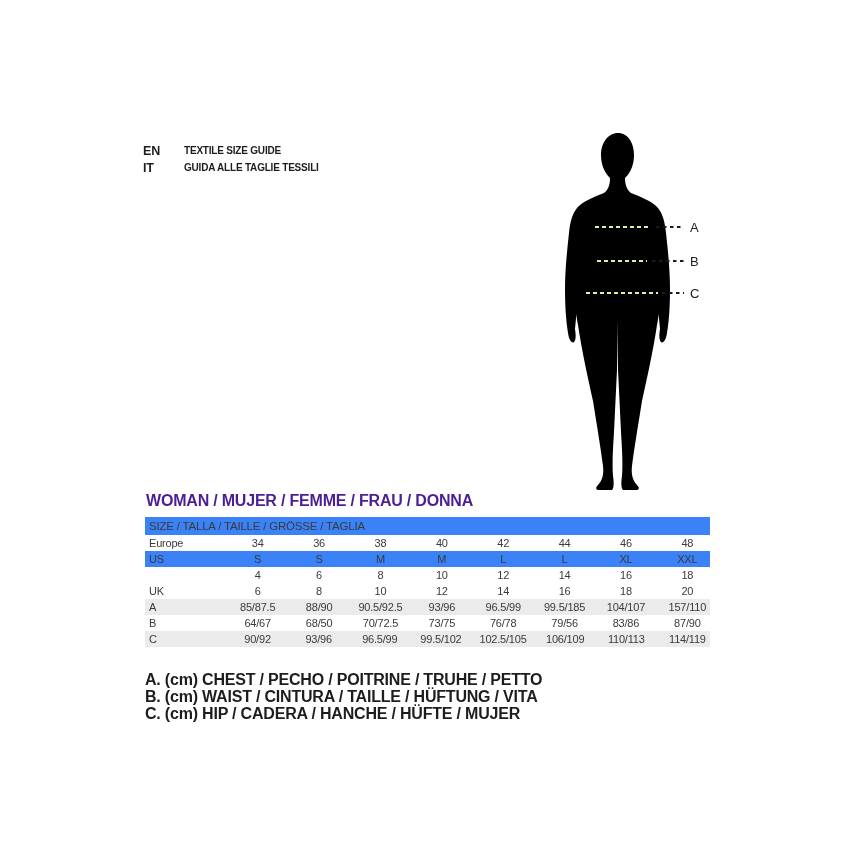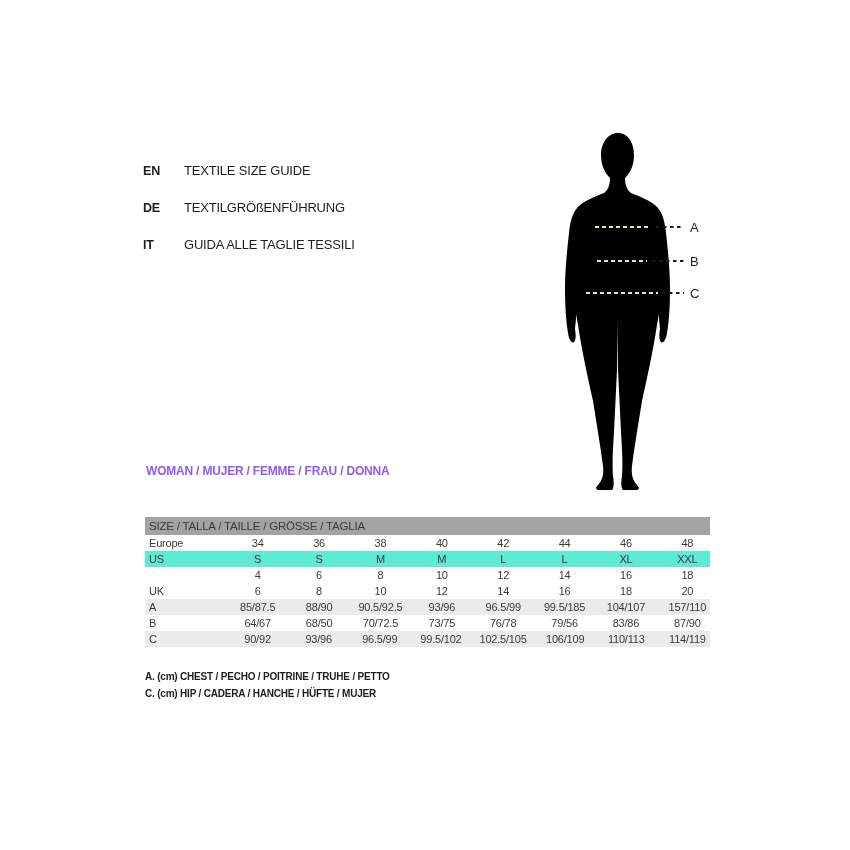--- a/index.html
+++ b/index.html
@@ -5,58 +5,54 @@
   * { margin:0; padding:0; box-sizing:border-box; }
   html,body { background:#ffffff; }
   body { font-family:"Liberation Sans", sans-serif; color:#2e2e2e; }
   .canvas {
     position:relative; width:850px; height:850px; background:#ffffff;
     overflow:hidden; letter-spacing:-0.2px;
   }
 
   
   .lang-block { position:absolute; left:143px; top:142px; }
-  .lang-row { display:flex; height:17px; align-items:center;margin-top:20px; }
+  .lang-row { display:flex; height:17px; align-items:center; }
   .lang-code { width:41px; font-size:12.5px; font-weight:bold; color:#1d1d1d; }
-  .lang-label { font-size:13px; font-weight:normal; color:#1d1d1d; white-space:nowrap; }
+  .lang-label { font-size:10px; font-weight:bold; color:#1d1d1d; white-space:nowrap; }
 
   
   .figure-wrap { position:absolute; left:545px; top:120px; width:180px; height:380px; }
   .figure-wrap svg { display:block; width:100%; height:100%; }
   .measure-letter { font-family:"Liberation Sans", sans-serif; font-size:13px; fill:#1d1d1d; }
 
   
-  .category-title { position:absolute; left:146px; top:464px; font-size:12px; font-weight:bold; color:#8b5cf6; white-space:nowrap; }
+  .category-title { position:absolute; left:146px; top:492px; font-size:16px; font-weight:bold; color:#4c1d95; white-space:nowrap; }
   .size-table { position:absolute; left:145px; top:517px; width:565px; font-size:11px; color:#3a3a3a; }
   .thead {
     height:18px; background:#b9b9b9; color:#3a3a3a;
     display:flex; align-items:center; padding-left:4px; font-size:11.5px;
   }
   .trow { display:grid; grid-template-columns:74px repeat(8, 1fr); height:16px; align-items:center;gap:16px; }
   .trow.shaded { background:#ebebeb; }
   .tcell { text-align:center; white-space:nowrap; }
   .tcell.tlabel { text-align:left; padding-left:4px; }
 
   
   .notes { position:absolute; left:145px; top:671px; }
-  .note-line { font-size:10px; font-weight:bold; color:#1d1d1d; height:17px; white-space:nowrap; }
+  .note-line { font-size:16px; font-weight:bold; color:#1d1d1d; height:17px; white-space:nowrap; }
 </style>
 </head>
 <body>
 
 <div class="canvas">
 
   <div class="lang-block">
     <div class="lang-row">
       <span class="lang-code">EN</span>
       <span class="lang-label">TEXTILE SIZE GUIDE</span>
-    </div>
-    <div class="lang-row">
-      <span class="lang-code">DE</span>
-      <span class="lang-label">TEXTILGRÖßENFÜHRUNG</span>
     </div>
     <div class="lang-row">
       <span class="lang-code">IT</span>
       <span class="lang-label">GUIDA ALLE TAGLIE TESSILI</span>
     </div>
   </div>
 
   <div class="figure-wrap">
     <svg viewBox="0 0 180 380" aria-hidden="true">
       <path fill="#000000" d="
@@ -112,34 +108,34 @@
 
       <line class="dash-body" x1="41" y1="173" x2="113" y2="173" stroke="#e7eba0" stroke-width="2.2" stroke-dasharray="4 3"></line>
       <line class="dash-out" x1="117" y1="173" x2="139" y2="173" stroke="#1a1a1a" stroke-width="2" stroke-dasharray="3.5 3.5"></line>
       <text class="measure-letter" x="145" y="178">C</text>
     </svg>
   </div>
 
   <div class="category-title">WOMAN / MUJER / FEMME / FRAU / DONNA</div>
 
   <div class="size-table">
-    <div class="thead" style="background: #a3a3a3;">SIZE / TALLA / TAILLE / GRÖSSE / TAGLIA</div>
+    <div class="thead" style="background: #3b82f6;">SIZE / TALLA / TAILLE / GRÖSSE / TAGLIA</div>
     <div id="size-table-body">
         <div class="trow">
           <div class="tcell tlabel">Europe</div>
           <div class="tcell">34</div>
           <div class="tcell">36</div>
           <div class="tcell">38</div>
           <div class="tcell">40</div>
           <div class="tcell">42</div>
           <div class="tcell">44</div>
           <div class="tcell">46</div>
           <div class="tcell">48</div>
         </div>
-        <div class="trow shaded" style="background: #5eead4;">
+        <div class="trow shaded" style="background: #3b82f6;">
           <div class="tcell tlabel">US</div>
           <div class="tcell">S</div>
           <div class="tcell">S</div>
           <div class="tcell">M</div>
           <div class="tcell">M</div>
           <div class="tcell">L</div>
           <div class="tcell">L</div>
           <div class="tcell">XL</div>
           <div class="tcell">XXL</div>
         </div>
@@ -196,16 +192,17 @@
           <div class="tcell">102.5/105</div>
           <div class="tcell">106/109</div>
           <div class="tcell">110/113</div>
           <div class="tcell">114/119</div>
         </div>
       </div>
   </div>
 
   <div class="notes">
     <div class="note-line">A. (cm) CHEST / PECHO / POITRINE / TRUHE / PETTO</div>
+    <div class="note-line">B. (cm) WAIST / CINTURA / TAILLE / HÜFTUNG / VITA</div>
     <div class="note-line">C. (cm) HIP / CADERA / HANCHE / HÜFTE / MUJER</div>
   </div>
 
 </div>
 
 </body></html>

